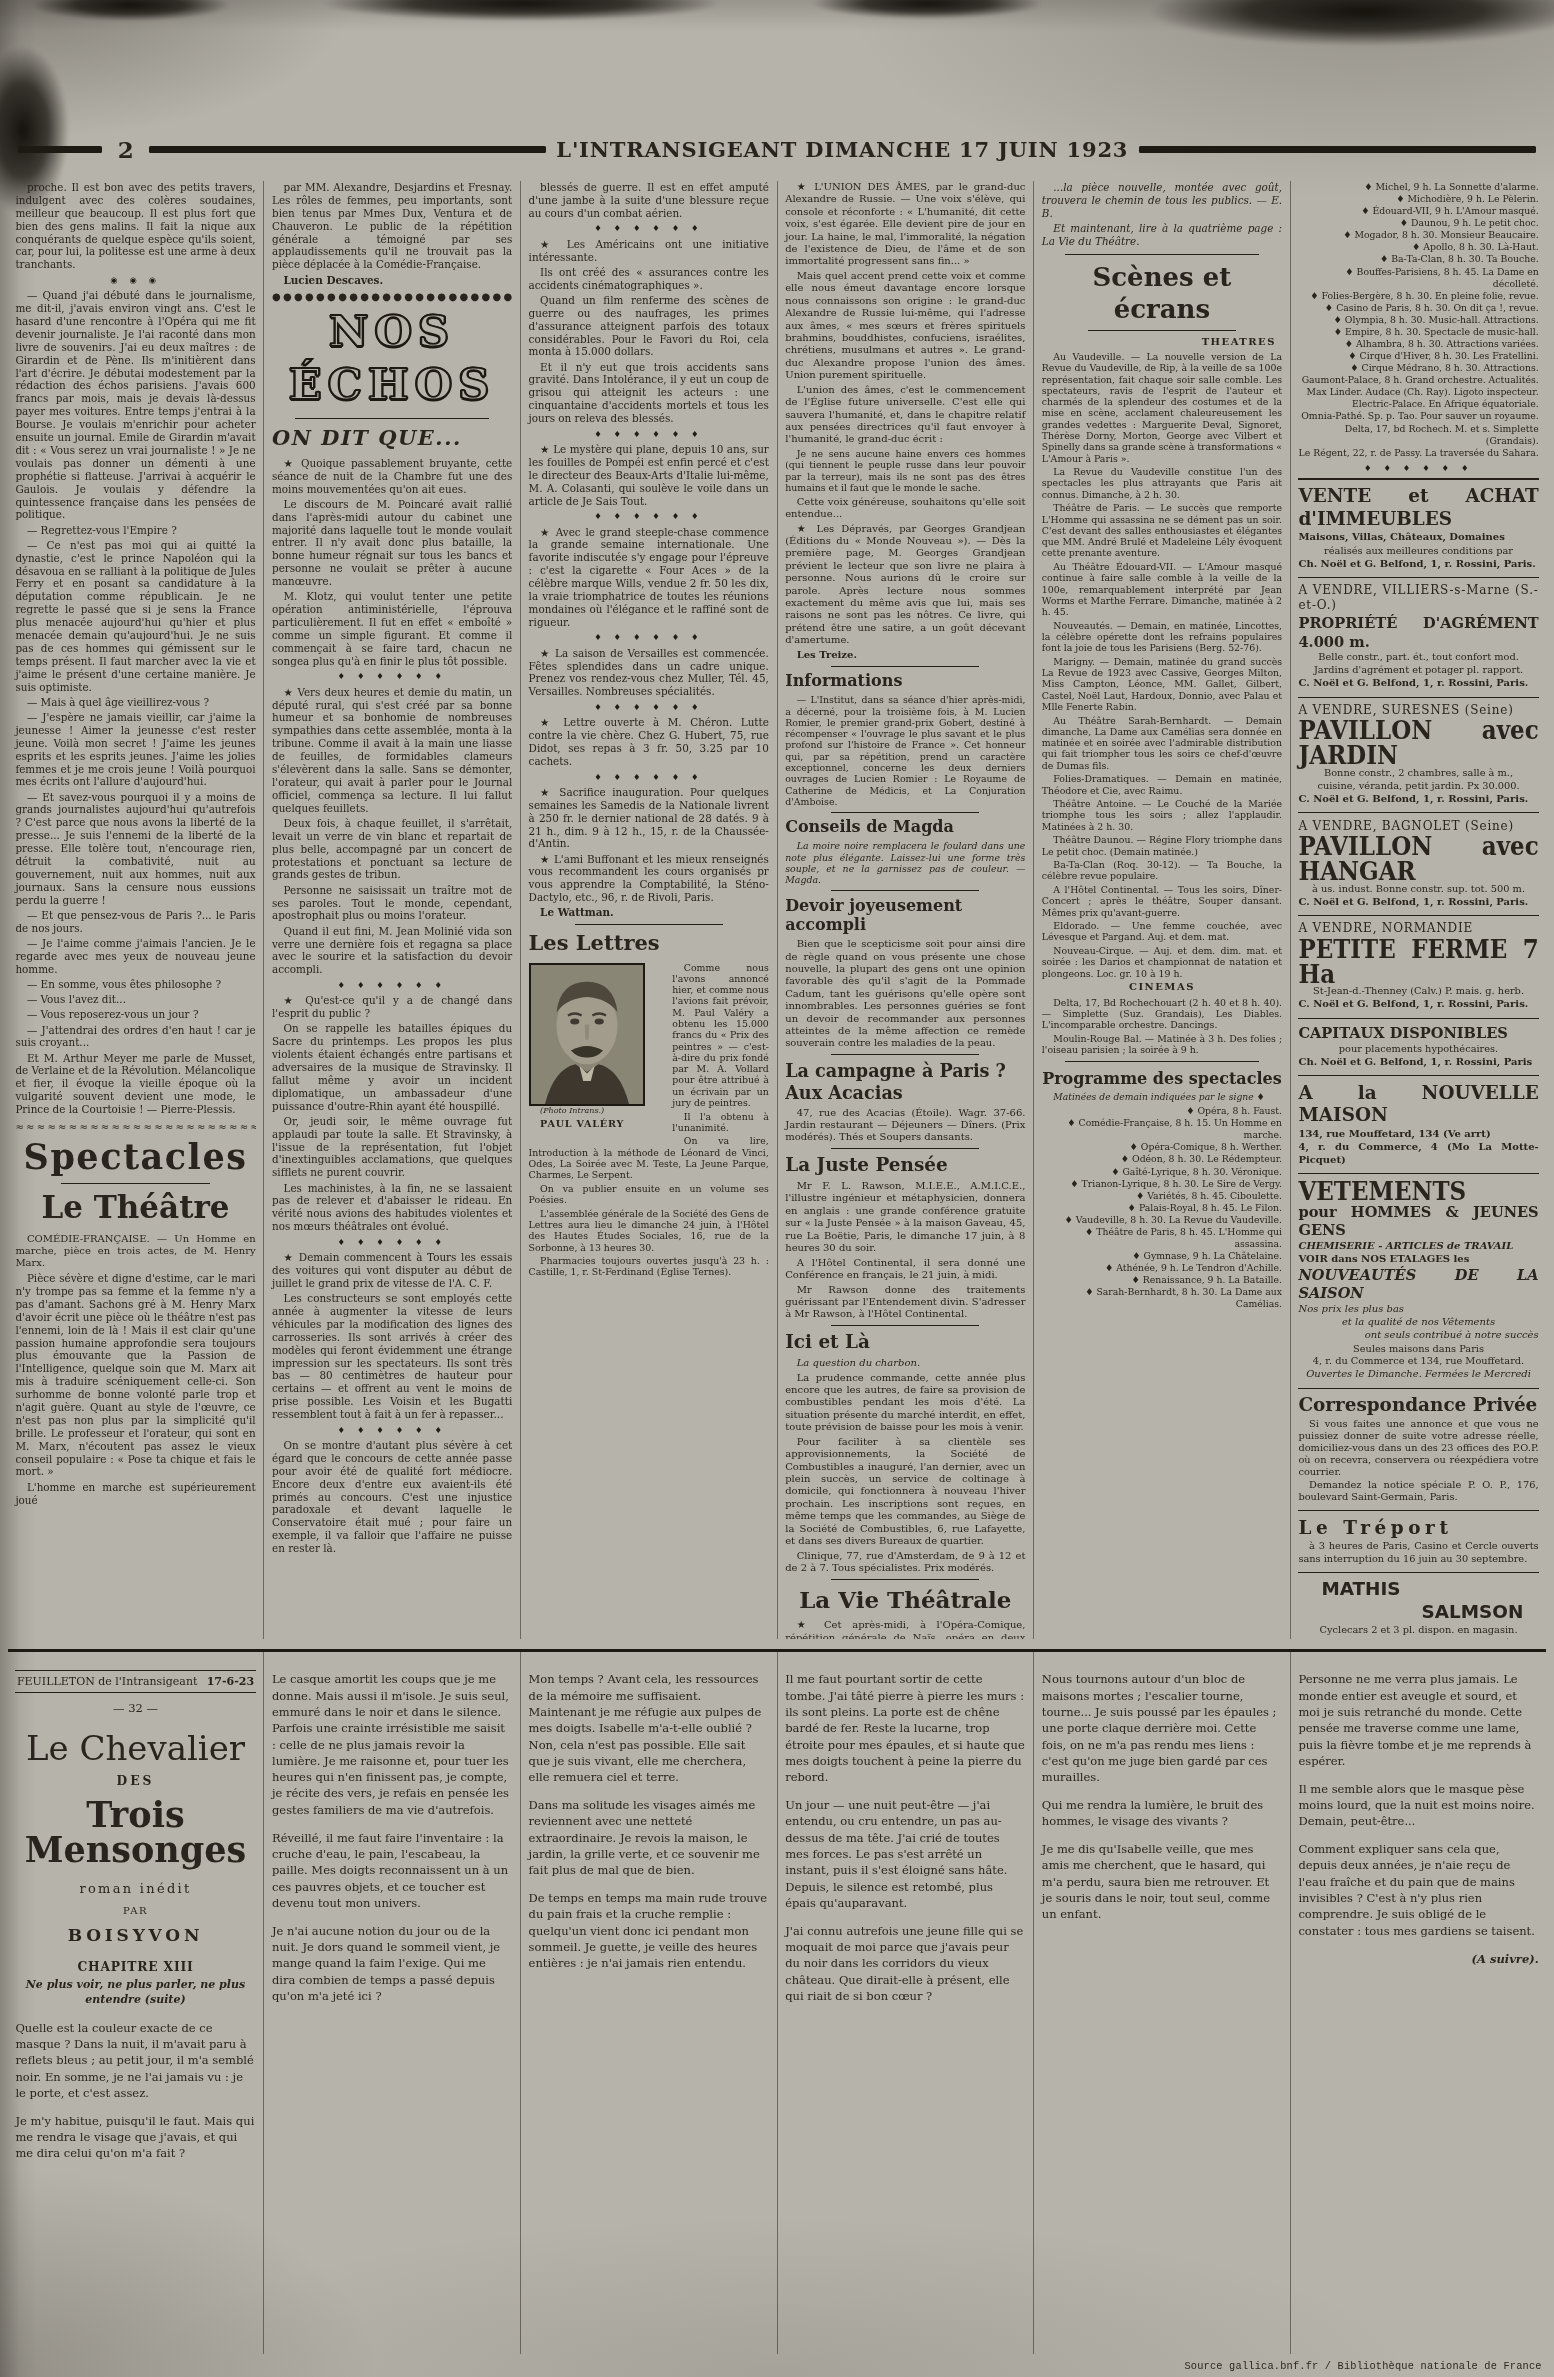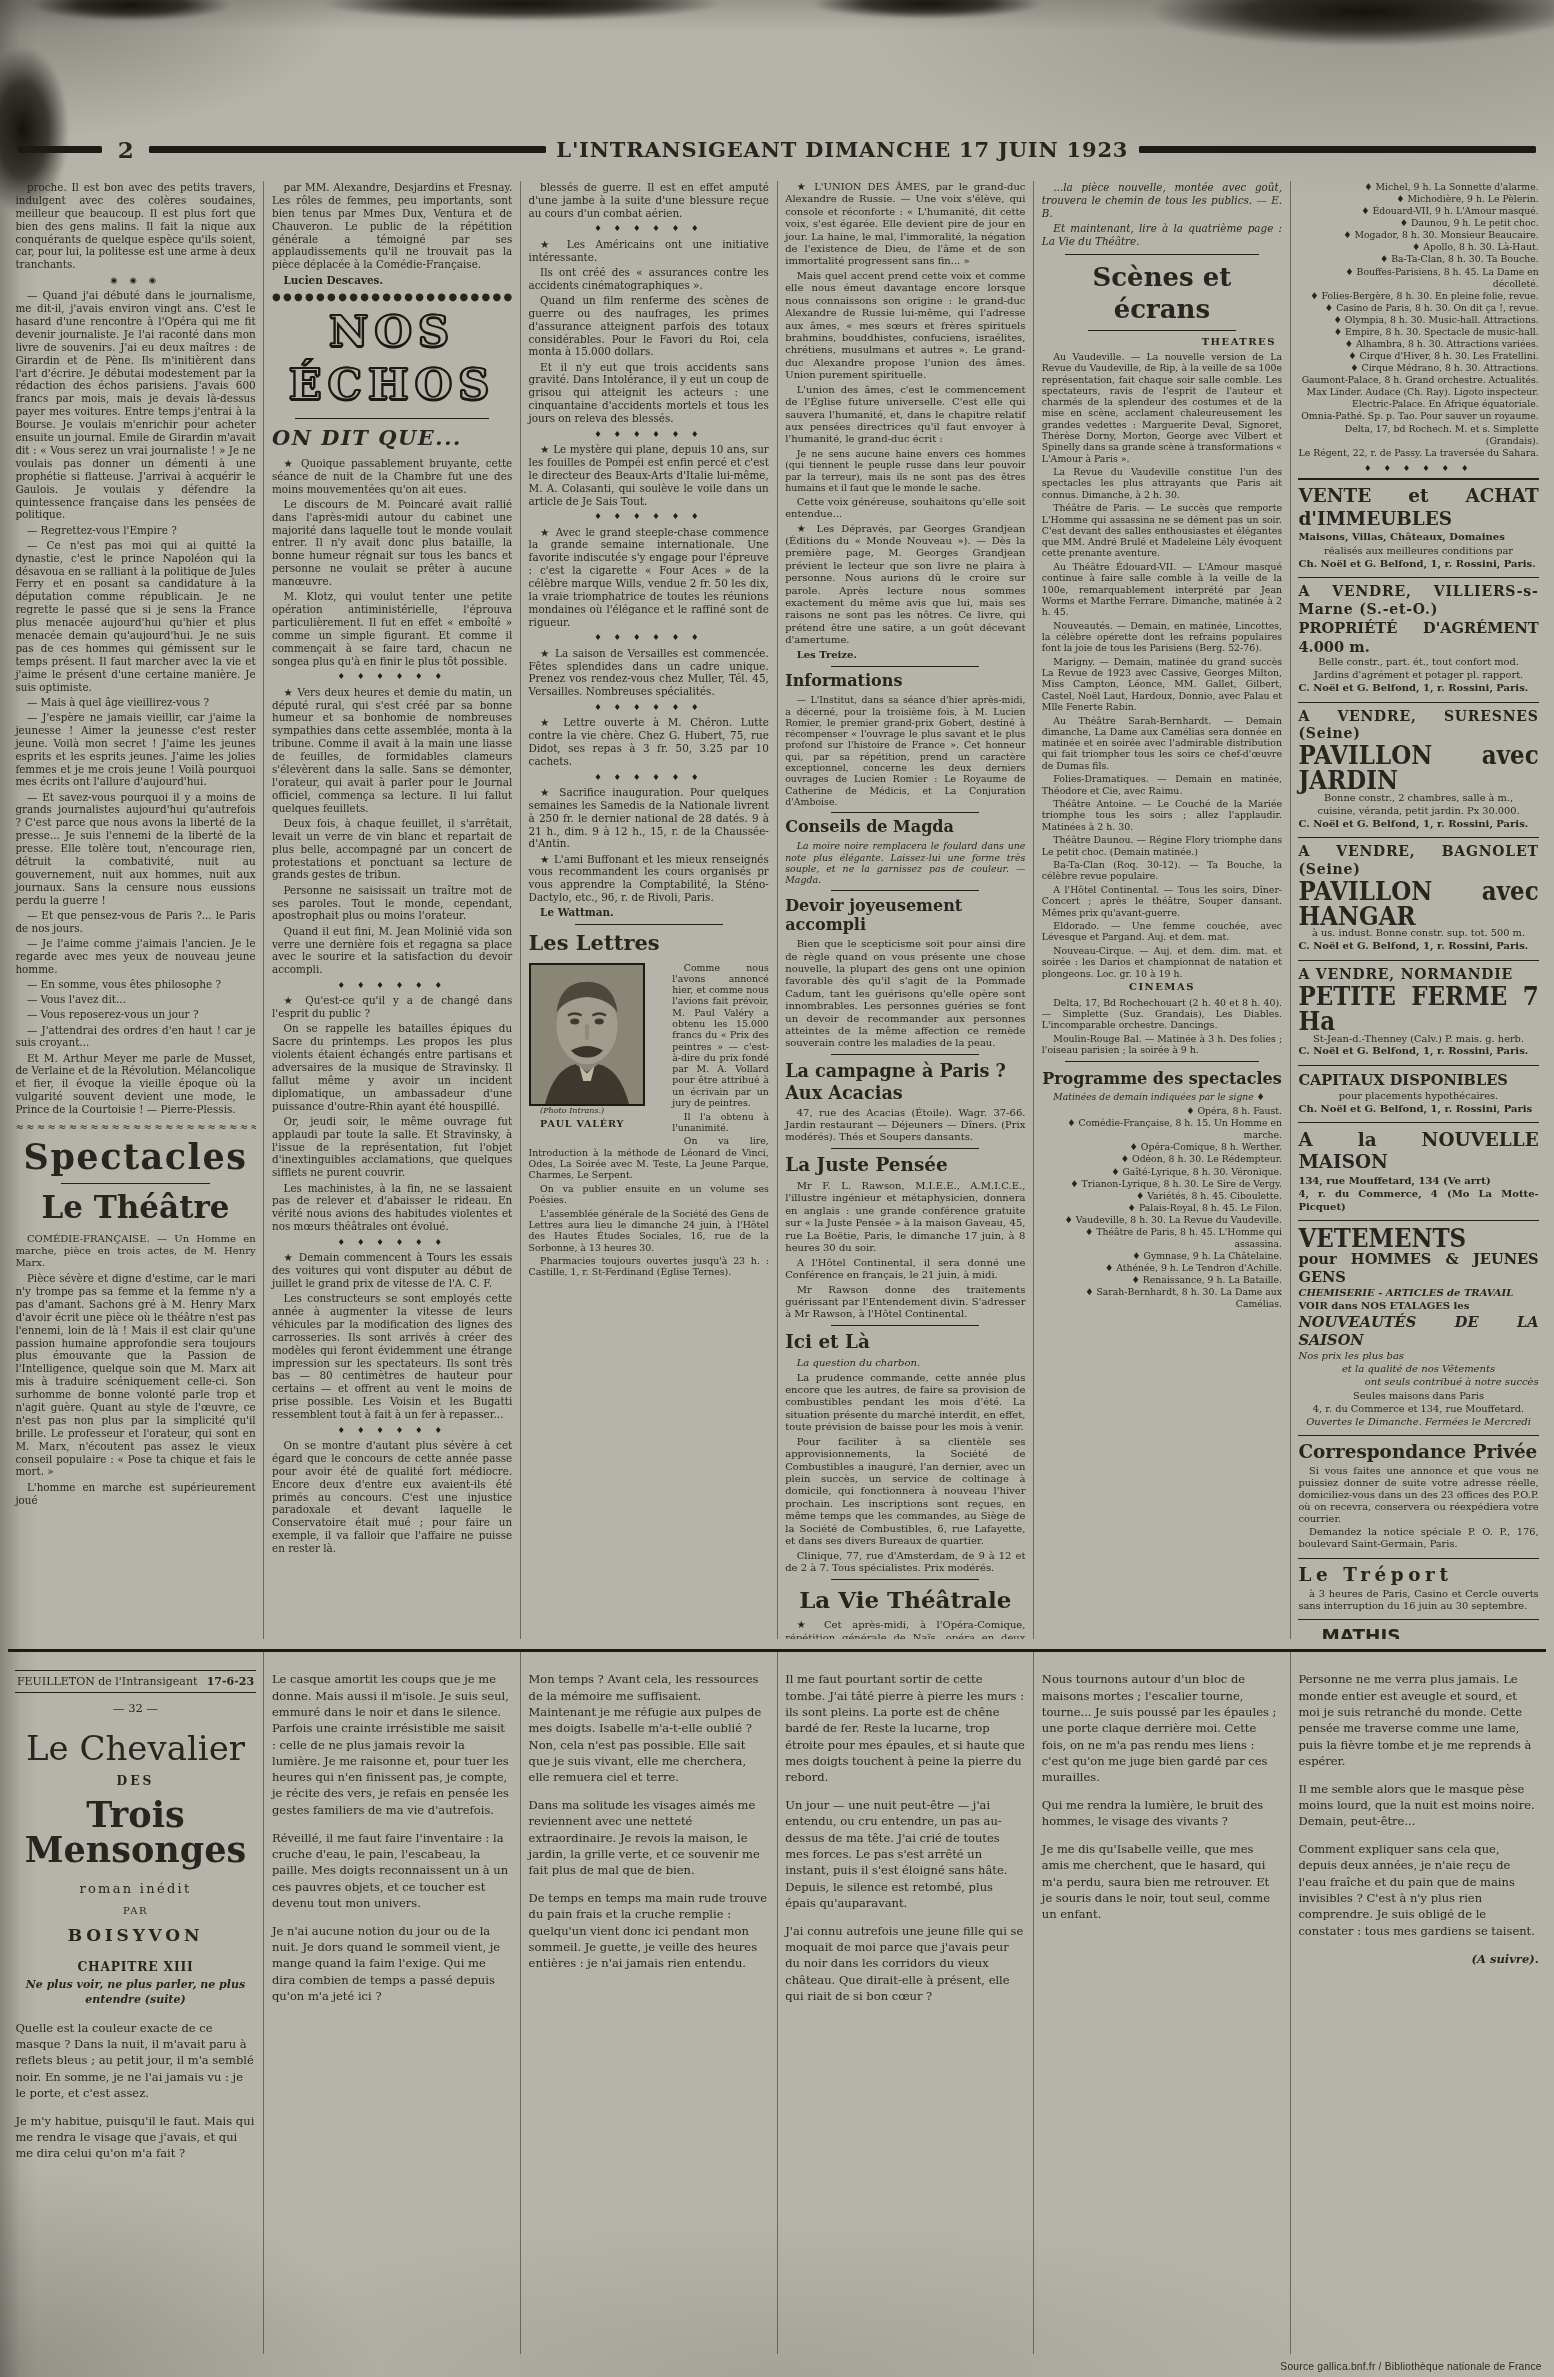--- a/index.html
+++ b/index.html
@@ -51,21 +51,21 @@
   .photo-wrap{float:left;width:136px;margin:1.5px 7.7px 3.1px 0;}
   .photo{border:2.3px solid #1d1913;display:block;background:#8f8b80;}
   .caption1{font-size:8px;font-style:italic;text-align:center;margin:1.5px 0 0;text-indent:0;}
   .caption2{font-size:9.6px;font-weight:bold;text-align:center;letter-spacing:0.8px;margin:0 0 3.1px;text-indent:0;}
   
   .listing p{font-size:9.3px;line-height:1.3;text-indent:-9.2px;padding-left:9.2px;text-align:right;margin:0;}
   
   .ads{margin-top:4.6px;}
   .ad{border-top:1.5px solid #241f18;padding:5.4px 0 6.1px;text-align:center;}
   .ad:first-child{border-top:2.3px double #241f18;}
-  .ad .k{font-size:14px;font-weight:bold;letter-spacing:0.8px;margin:0 0 1.5px;text-indent:0;}
+  .ad .k{font-size:12px;font-weight:normal;letter-spacing:0.8px;margin:0 0 1.5px;text-indent:0;}
   .ad .h1{font-size:23px;font-weight:bold;letter-spacing:0;line-height:1.02;margin:0;text-indent:0;transform:scaleY(1.12);}
   .ad .h2{font-size:18.4px;font-weight:bold;margin:0;text-indent:0;}
   .ad .h3{font-size:14.6px;font-weight:bold;margin:0;text-indent:0;}
   .ad .l{font-size:9.8px;margin:0.8px 0;text-indent:0;text-align:center;}
   .ad .li{font-size:10px;font-style:italic;margin:0.8px 0;text-indent:0;text-align:center;}
   .ad .lb{font-size:10px;font-weight:bold;margin:0.8px 0;text-indent:0;}
   
   .feuilleton{position:absolute;left:7.7px;right:7.7px;top:1649px;height:702px;border-top:3.1px solid #1d1913;display:flex;overflow:hidden;}
   .fcol{flex:1 1 0;min-width:0;padding:7.7px 7.7px 0;overflow:hidden;font-size:11.5px;line-height:1.42;}
   .fcol+.fcol{border-left:0.8px solid rgba(48,42,34,.55);}
@@ -75,21 +75,21 @@
   .f-num{text-align:center;font-size:11.5px;margin:7.7px 0 14px;}
   .f-t1{text-align:center;font-size:34px;font-weight:normal;margin:0;line-height:1;}
   .f-t2{text-align:center;font-size:12.3px;font-weight:bold;letter-spacing:3.1px;margin:7.7px 0;}
   .f-t3{text-align:center;font-size:35px;font-weight:bold;margin:0;line-height:1;}
   .f-sub{text-align:center;font-size:13px;letter-spacing:2.3px;margin:12.3px 0 3.1px;}
   .f-par{text-align:center;font-size:10px;letter-spacing:1.5px;margin:6.1px 0 1.5px;}
   .f-author{text-align:center;font-size:17px;font-weight:bold;letter-spacing:3.8px;margin:4.6px 0 10.7px;}
   .f-chap{text-align:center;font-size:12.3px;font-weight:bold;letter-spacing:0.8px;margin:10.7px 0 1.5px;}
   .f-chapsub{text-align:center;font-size:11px;font-weight:bold;font-style:italic;margin:0 0 7.7px;}
   .f-fin{text-align:right;font-style:italic;font-weight:bold;}
-  .credit{position:absolute;right:12.3px;bottom:4.6px;font-family:Liberation Sans, sans-serif;font-size:10.3px;color:#2d2820;letter-spacing:0.2px;}
+  .credit{position:absolute;right:12.3px;bottom:4.6px;font-family:Liberation Mono, monospace;font-size:10.3px;color:#2d2820;letter-spacing:0.2px;}
 </style>
 </head>
 <body>
 
 <div class="page">
 
   <div class="blot" style="left:31px;top:-10.7px;width:199px;height:32px;"></div>
   <div class="blot" style="left:322px;top:-14px;width:399px;height:35px;"></div>
   <div class="blot" style="left:812px;top:-12.3px;width:230px;height:31px;"></div>
   <div class="blot" style="left:1150px;top:-23px;width:429px;height:69px;"></div>

